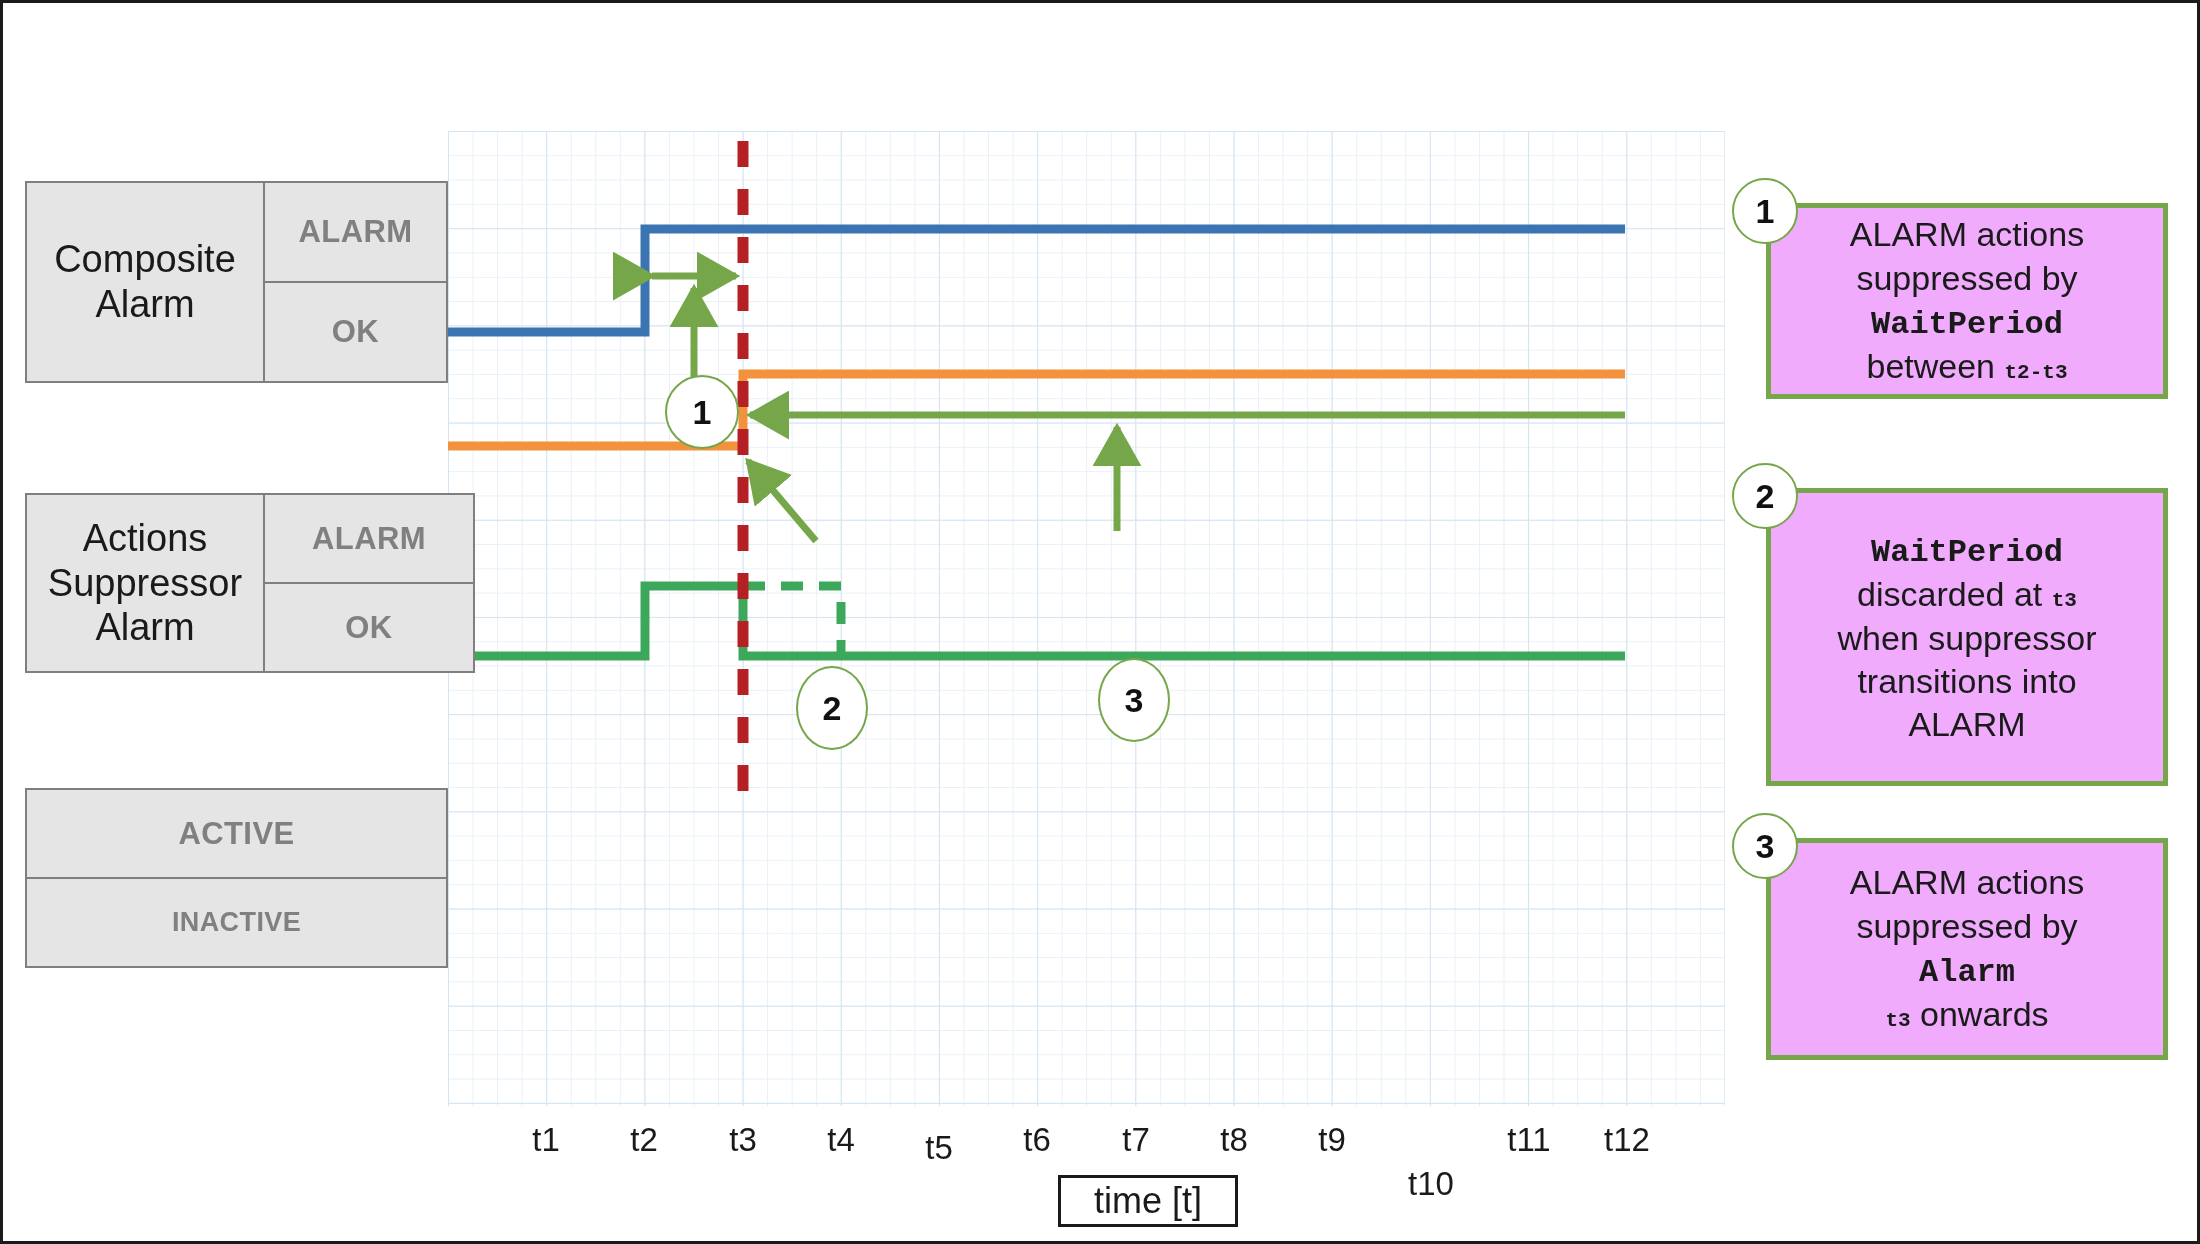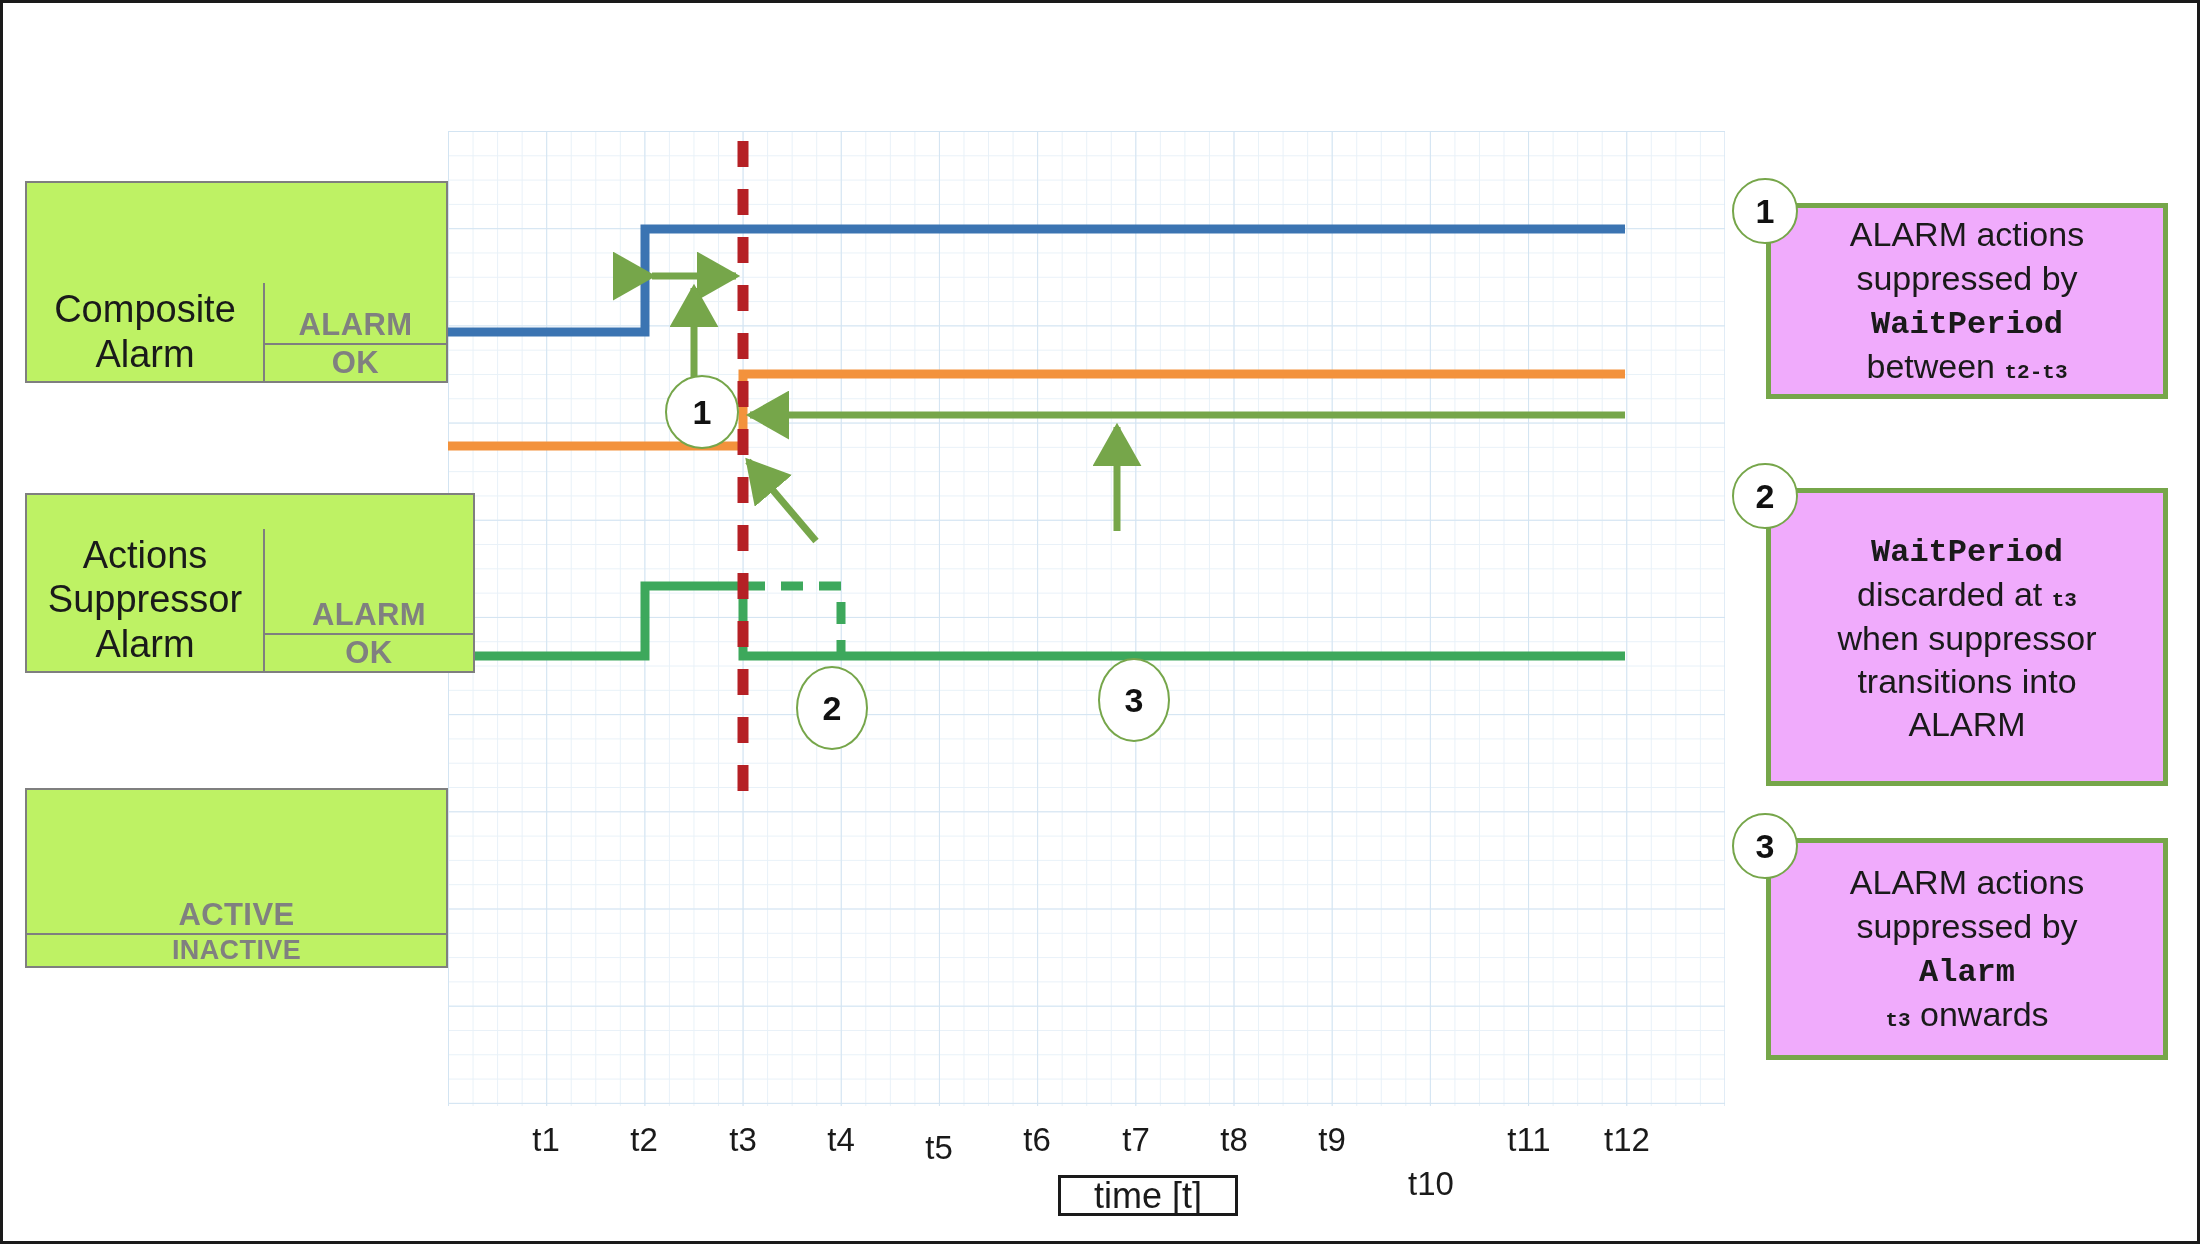--- a/index.html
+++ b/index.html
@@ -35,22 +35,21 @@
     background-size:98.2px 97.2px;
   }
   #plot svg{position:absolute;left:0;top:0;}
 
   
   .lblbox{
     position:absolute;
     display:flex;
     border:2px solid #7f7f7f;
     box-sizing:border-box;
-    background:#bef264;
-    align-items:flex-end;
+    background:#e5e5e5;
   }
   .lblbox .name{
     flex:0 0 238px;
     display:flex;align-items:center;justify-content:center;
     text-align:center;
     font-size:38px;color:#1a1a1a;
     line-height:1.18;
     padding:4px;
     box-sizing:border-box;
     border-right:2px solid #7f7f7f;
@@ -75,21 +74,21 @@
     top:1118px;
     font-size:33px;color:#1a1a1a;
     transform:translateX(-50%);
     white-space:nowrap;
   }
 
   
   #time-caption{
     position:absolute;
     left:1055px;top:1172px;
-    width:180px;height:41px;
+    width:180px;height:52px;
     border:3px solid #1a1a1a;
     box-sizing:border-box;
     display:flex;align-items:center;justify-content:center;
     font-size:36px;color:#1a1a1a;
     background:#fff;
   }
 
   
   .callout{
     position:absolute;

